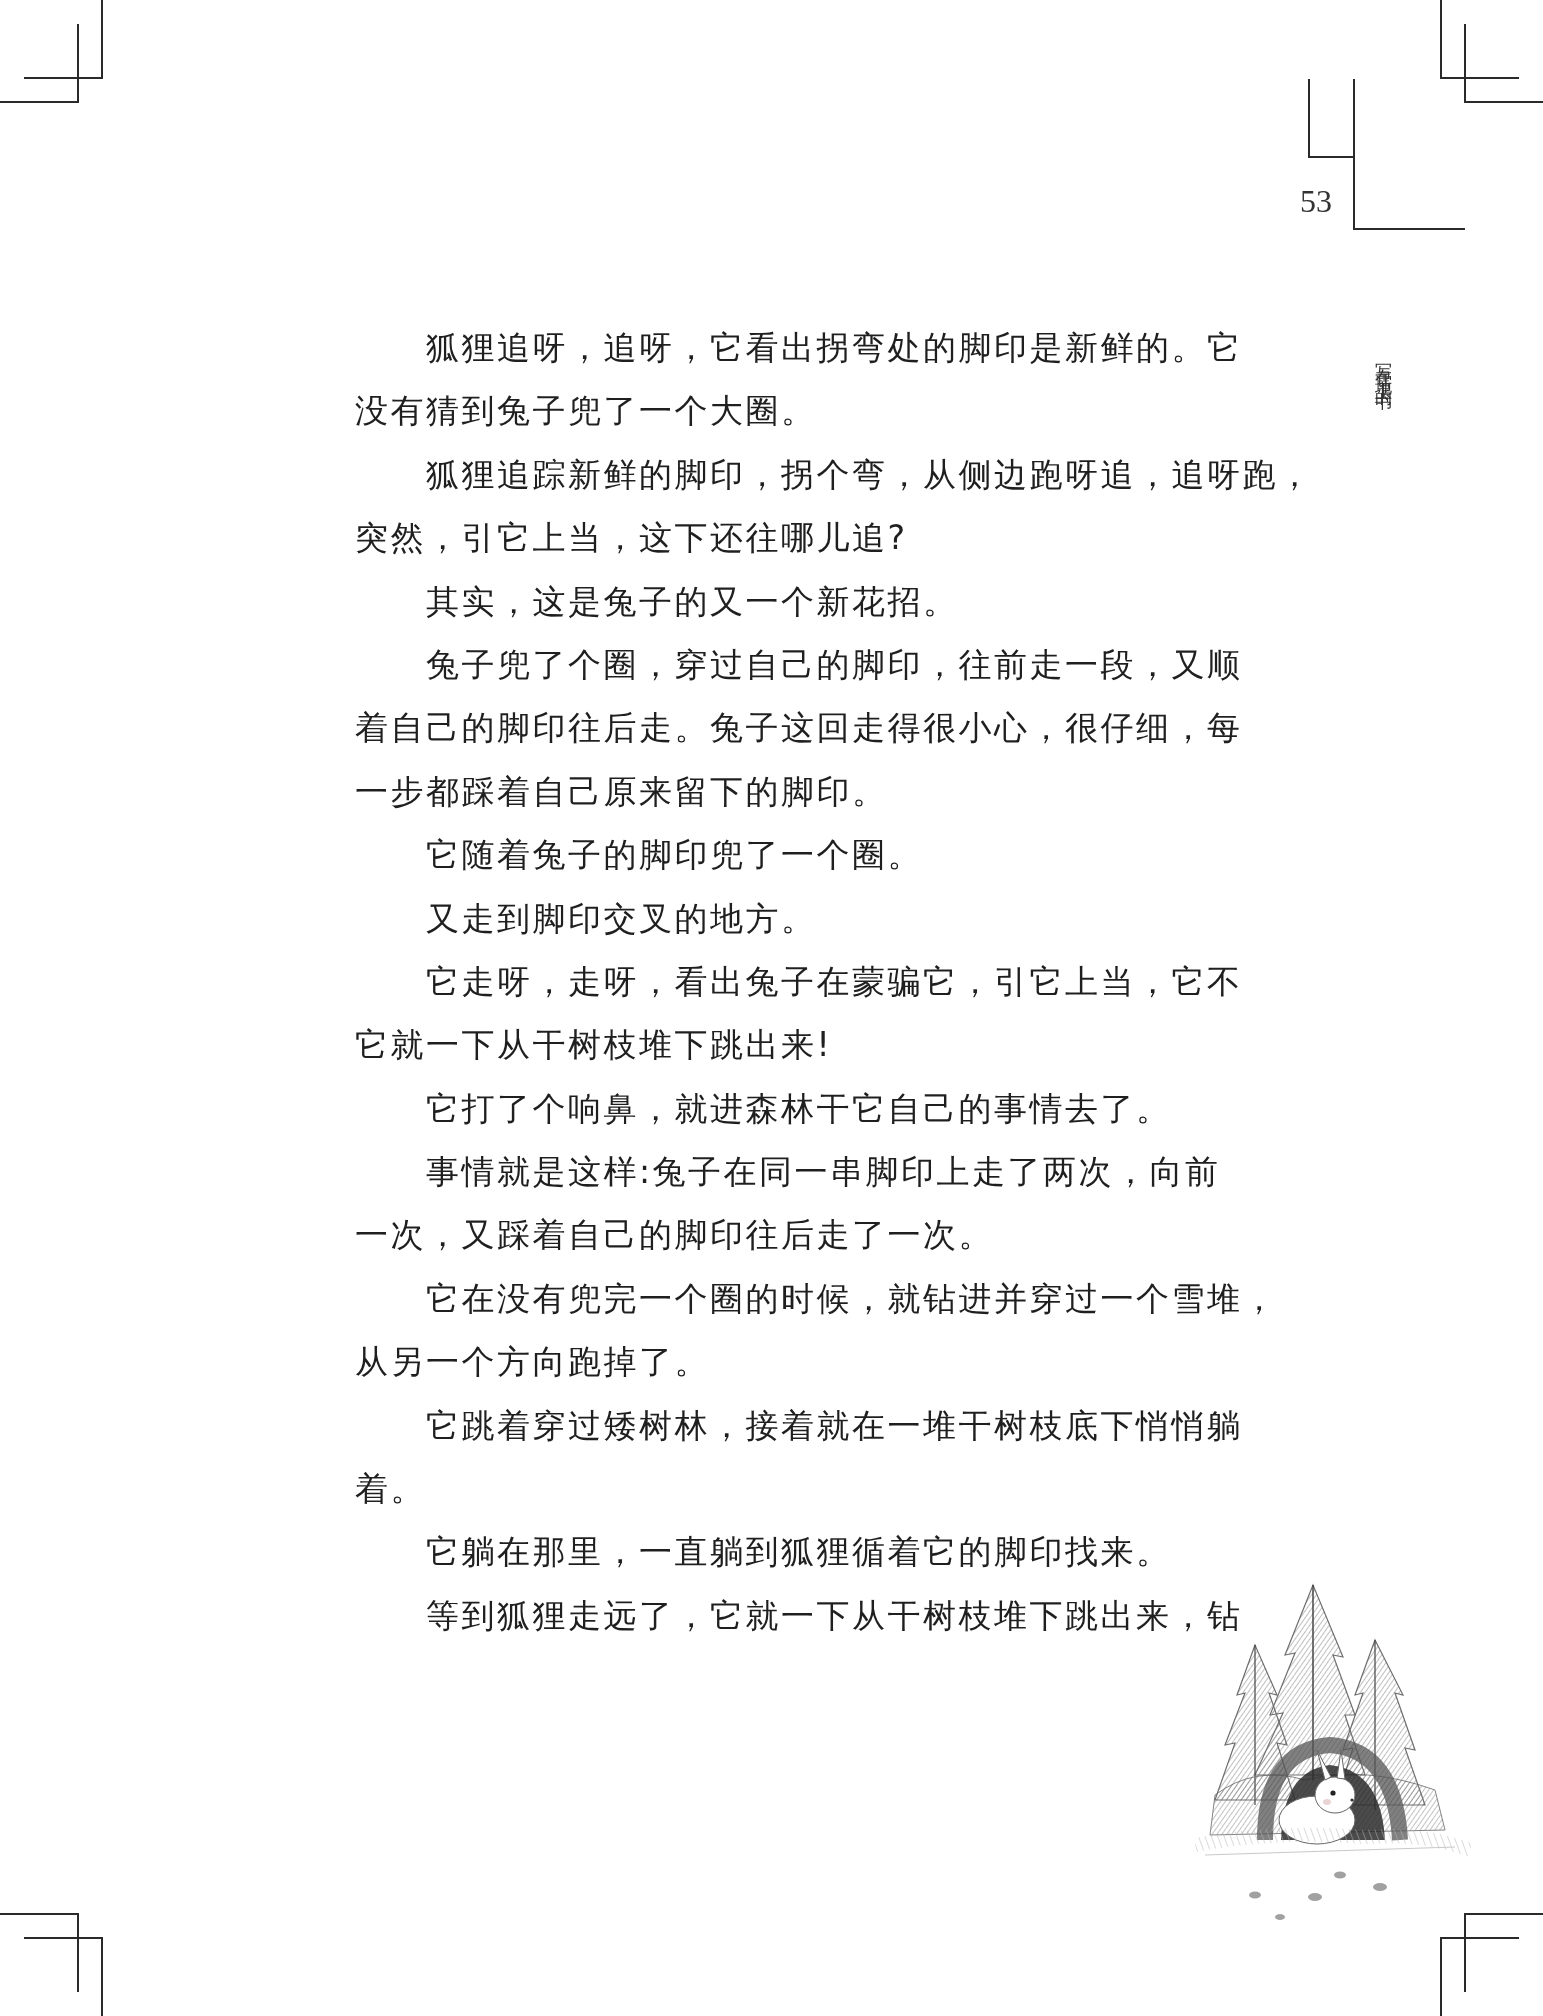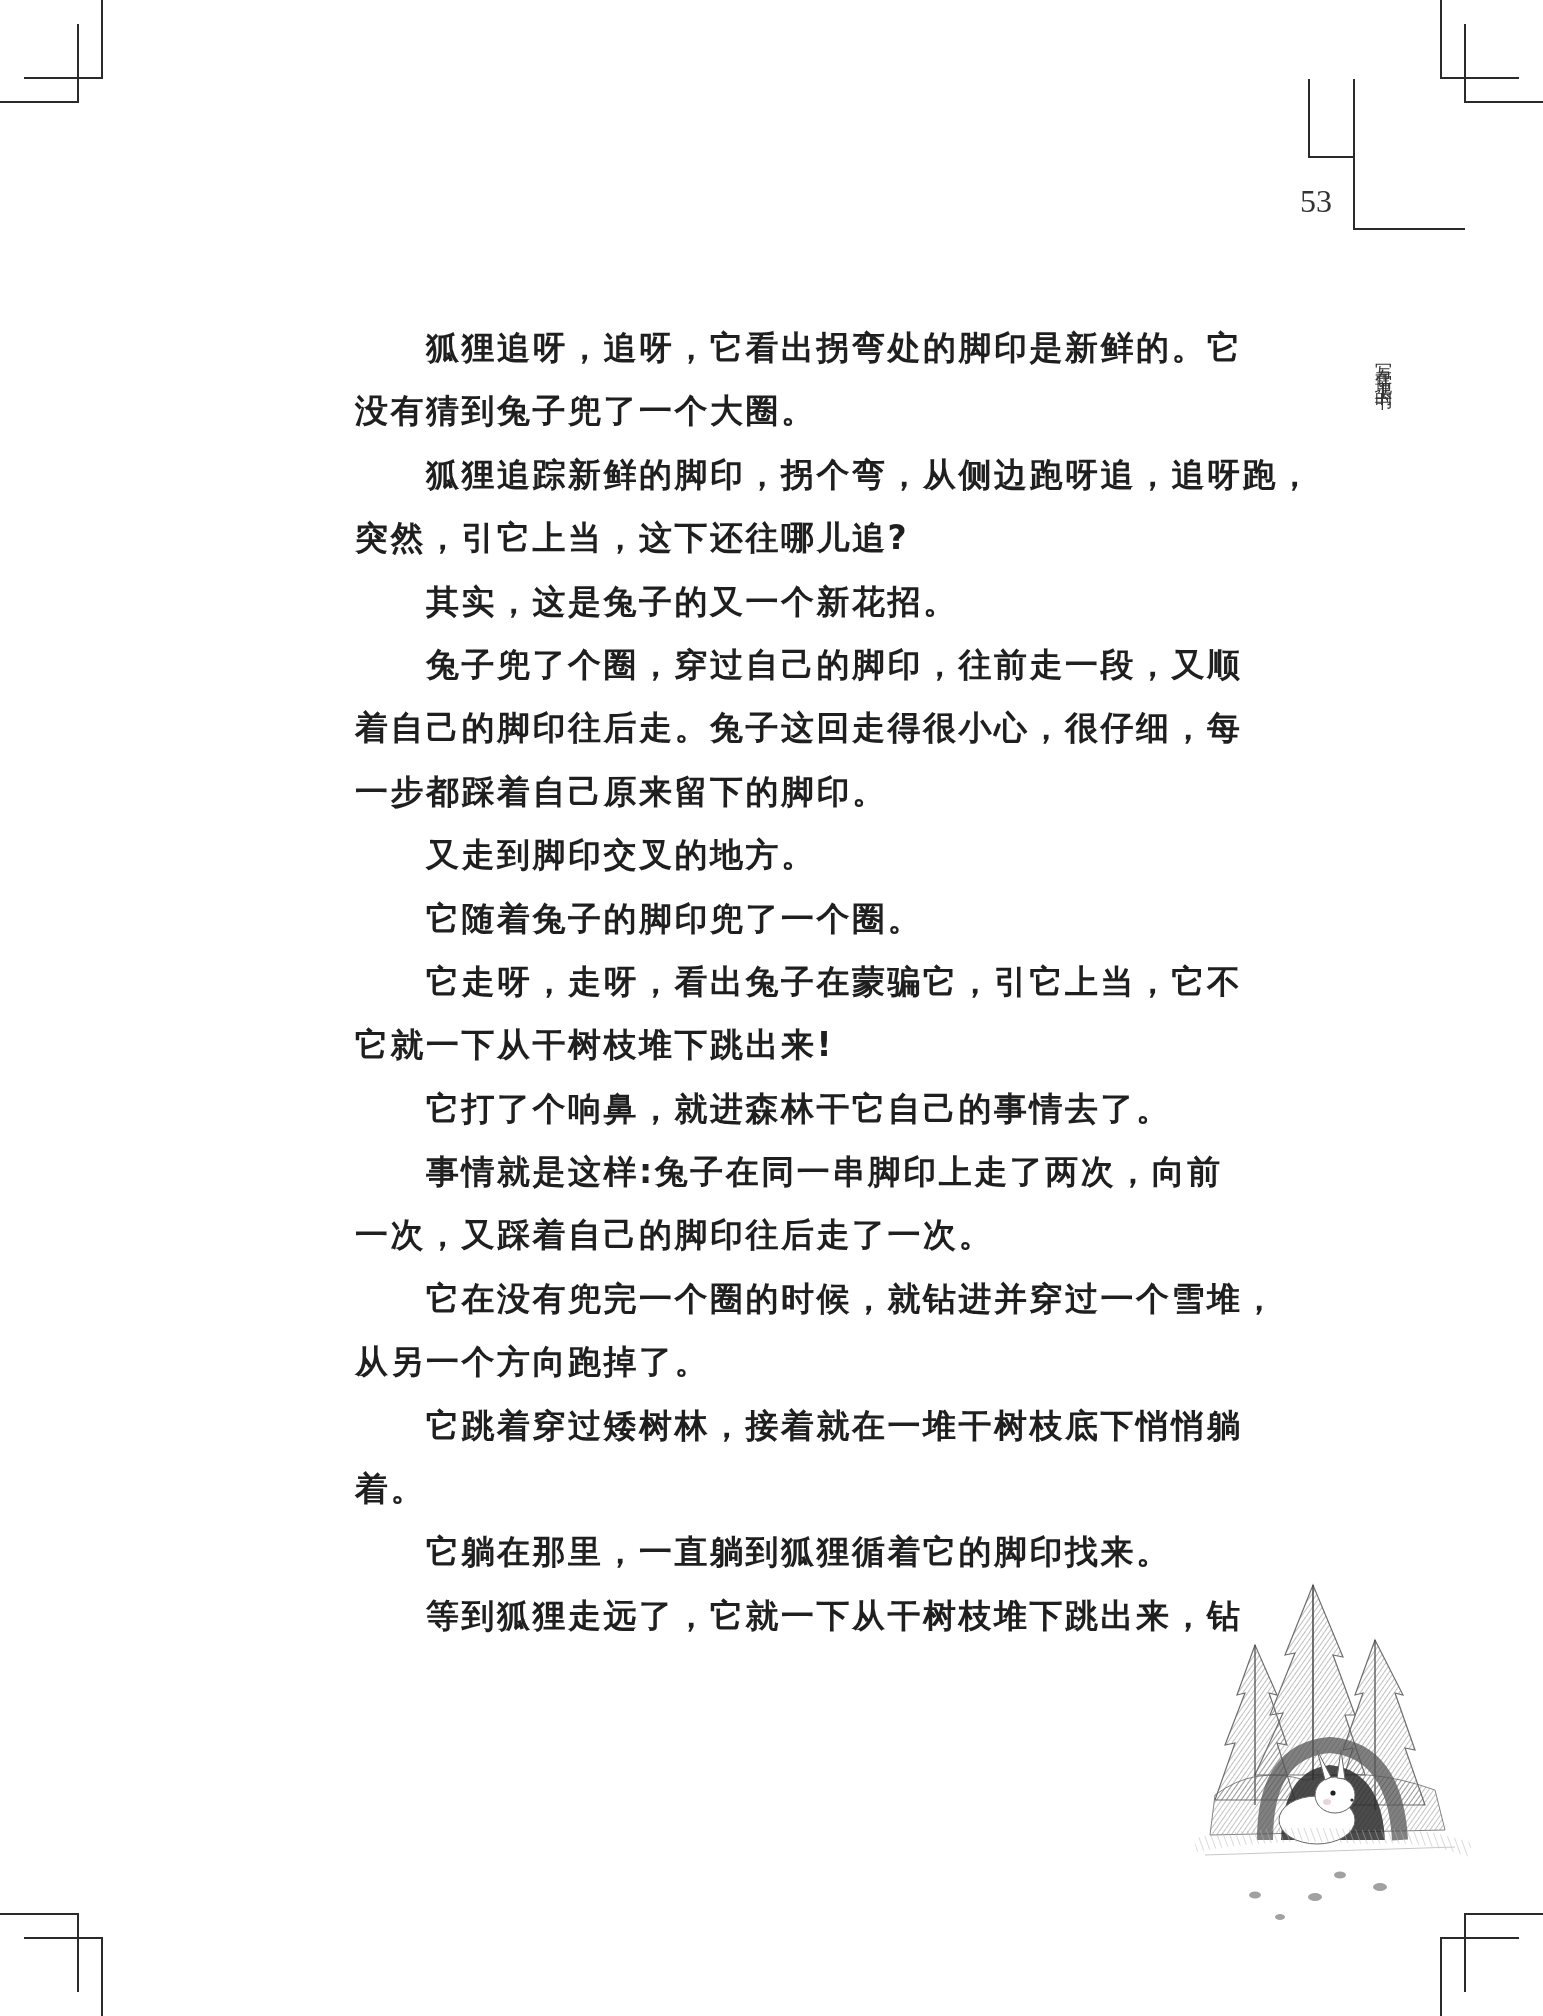--- a/index.html
+++ b/index.html
@@ -43,21 +43,20 @@
       writing-mode: vertical-rl;
       text-orientation: upright;
       letter-spacing: 5px;
       height: 190px;
     }
     .body-text {
       position: absolute;
       left: 355px;
       top: 328px;
       width: 860px;
-      font-weight: bold;
     }
     .line {
       height: 63.4px;
       font-size: 33px;
       line-height: 40px;
       letter-spacing: 2.5px;
       white-space: nowrap;
       color: #1f1f1f;
     }
     .line.indent {
@@ -105,22 +104,22 @@
 
 <div class="body-text">
   <div class="line indent">狐狸追呀，追呀，它看出拐弯处的脚印是新鲜的。它</div>
   <div class="line">没有猜到兔子兜了一个大圈。</div>
   <div class="line indent">狐狸追踪新鲜的脚印，拐个弯，从侧边跑呀追，追呀跑，</div>
   <div class="line">突然，引它上当，这下还往哪儿追?</div>
   <div class="line indent">其实，这是兔子的又一个新花招。</div>
   <div class="line indent">兔子兜了个圈，穿过自己的脚印，往前走一段，又顺</div>
   <div class="line">着自己的脚印往后走。兔子这回走得很小心，很仔细，每</div>
   <div class="line">一步都踩着自己原来留下的脚印。</div>
+  <div class="line indent">它随着兔子的脚印兜了一个圈。</div>
   <div class="line indent">又走到脚印交叉的地方。</div>
-  <div class="line indent">它随着兔子的脚印兜了一个圈。</div>
   <div class="line indent">它走呀，走呀，看出兔子在蒙骗它，引它上当，它不</div>
   <div class="line">它就一下从干树枝堆下跳出来!</div>
   <div class="line indent">它打了个响鼻，就进森林干它自己的事情去了。</div>
   <div class="line indent">事情就是这样:兔子在同一串脚印上走了两次，向前</div>
   <div class="line">一次，又踩着自己的脚印往后走了一次。</div>
   <div class="line indent">它在没有兜完一个圈的时候，就钻进并穿过一个雪堆，</div>
   <div class="line">从另一个方向跑掉了。</div>
   <div class="line indent">它跳着穿过矮树林，接着就在一堆干树枝底下悄悄躺</div>
   <div class="line">着。</div>
   <div class="line indent">它躺在那里，一直躺到狐狸循着它的脚印找来。</div>

